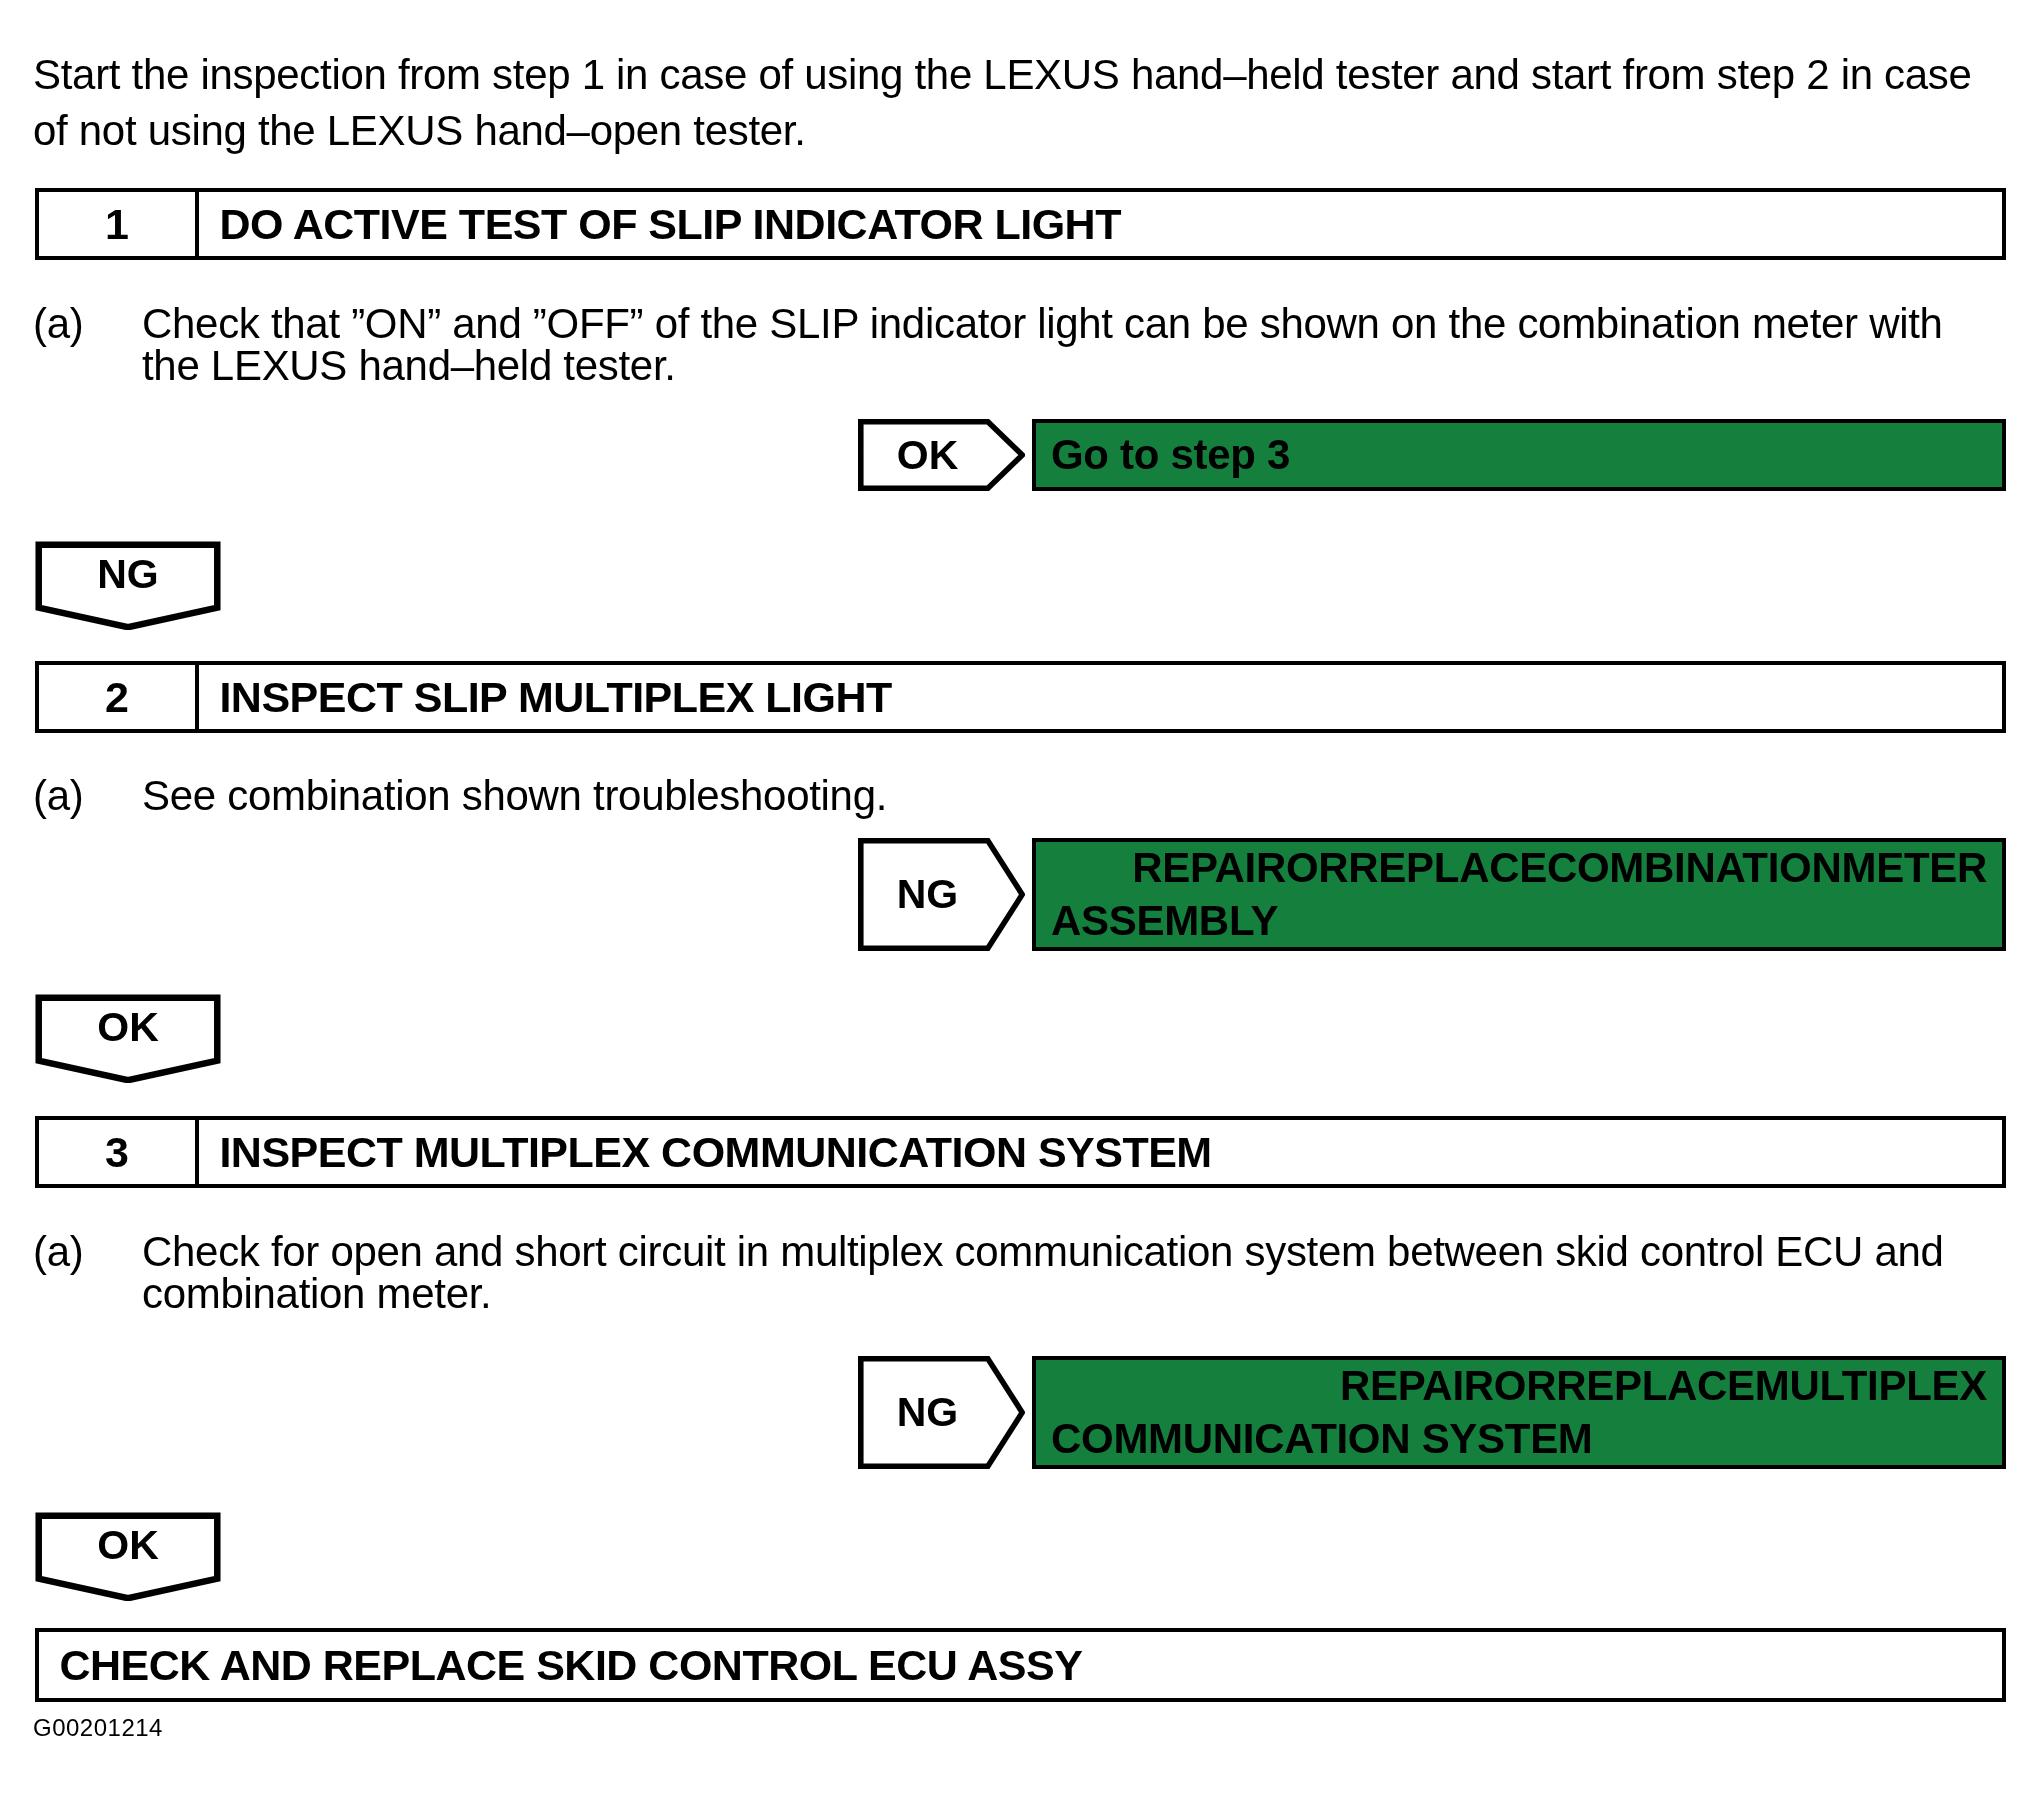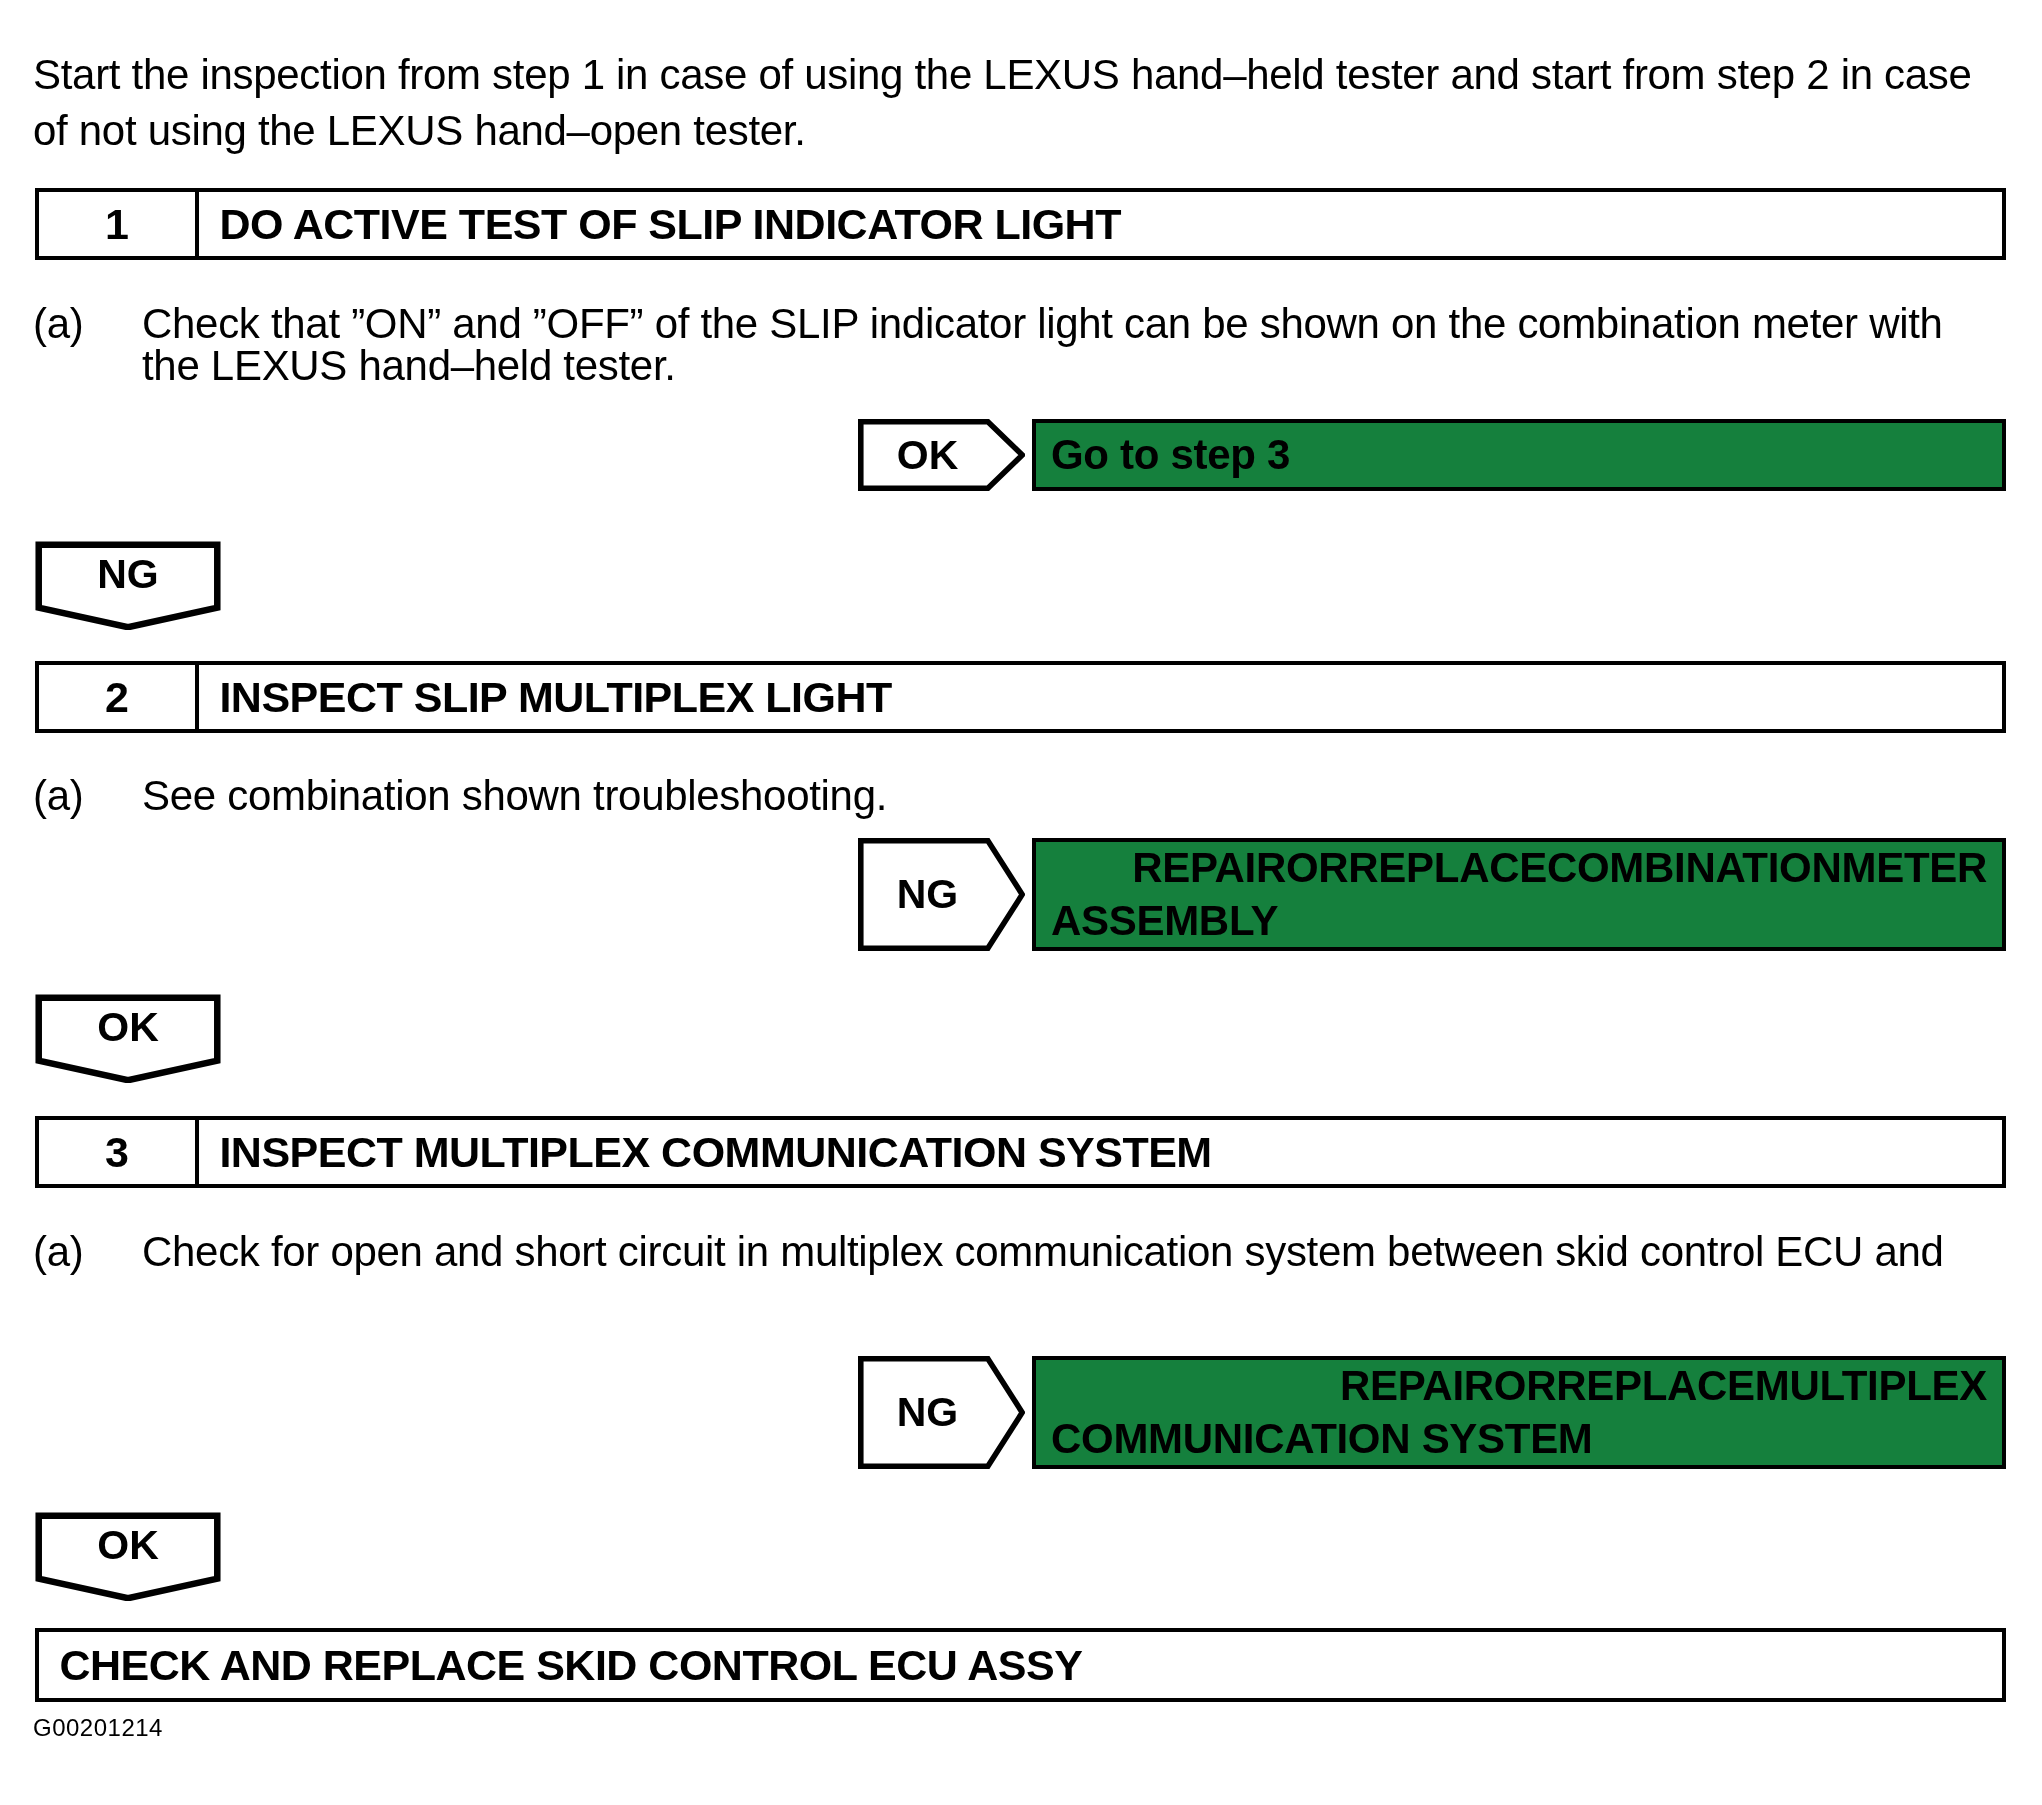--- a/index.html
+++ b/index.html
@@ -268,20 +268,21 @@
 
   <div class="step-bar" style="top:1116px;">
     <div class="step-num">3</div>
     <div class="step-title">INSPECT MULTIPLEX COMMUNICATION SYSTEM</div>
   </div>
 
   <div class="proc" style="left:33px; top:1231px; width:1966px;">
     <div class="marker">(a)</div>
     <div class="body">
       <div class="l">Check for open and short circuit in multiplex communication system between skid control ECU and</div>
+      <div class="l">combination meter.</div>
     </div>
   </div>
 
   <div class="result-row" style="top:1356px; height:113px; width:1148px;">
     <div class="judge-arrow">
       <svg viewBox="0 0 180 122" preserveAspectRatio="none" aria-hidden="true">
         <polygon points="3,3 140,3 177,61 140,119 3,119" fill="#ffffff" stroke="#000000" stroke-width="6"></polygon>
       </svg>
       <div class="jlabel">NG</div>
     </div>

